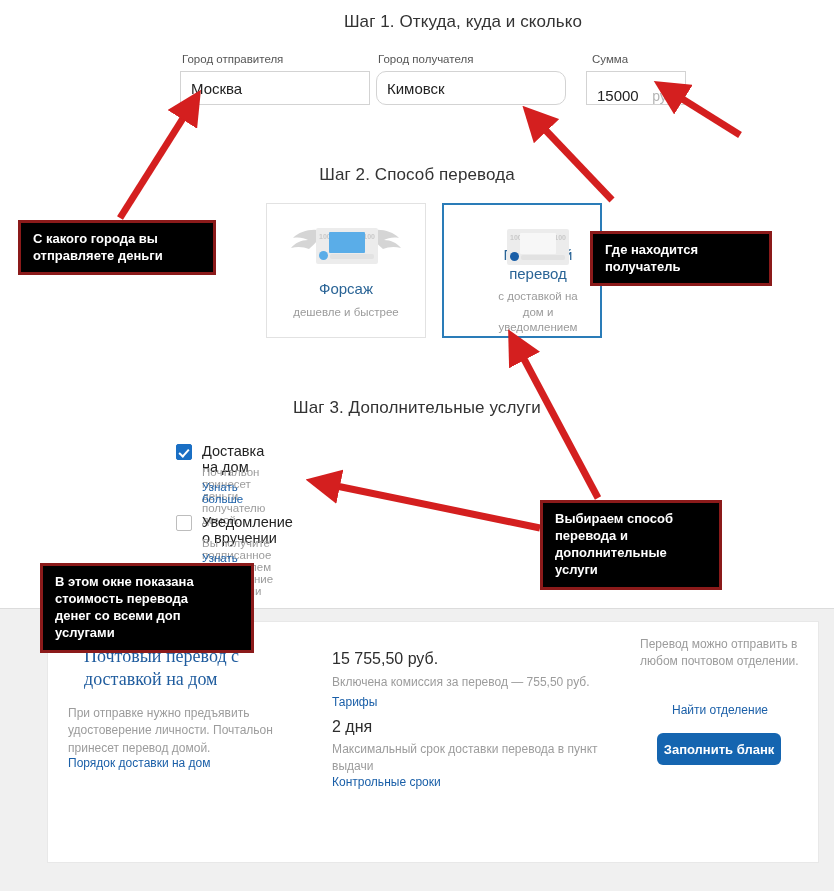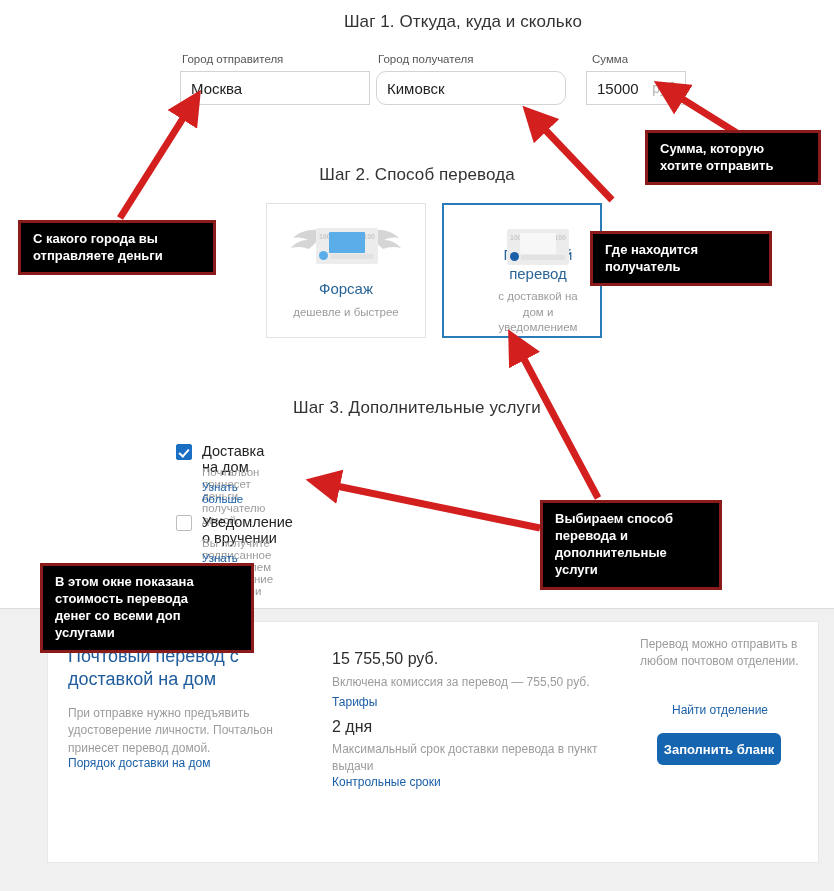--- a/index.html
+++ b/index.html
@@ -241,21 +241,21 @@
   <div class="field-box" style="left:180px; top:71px; width:190px; height:34px;">
     <span class="field-value">Москва</span>
   </div>
 
   <div class="field-label" style="left:378px; top:53px;">Город получателя</div>
   <div class="field-box" style="left:376px; top:71px; width:190px; height:34px;border-radius:10px;">
     <span class="field-value">Кимовск</span>
   </div>
 
   <div class="field-label" style="left:592px; top:53px;">Сумма</div>
-  <div class="field-box" style="left:586px; top:71px; width:100px; height:34px;">
+  <div class="field-box" style="left:586px; top:71px; width:100px; height:34px;align-items:flex-end;">
     <span class="field-value">15000</span>
     <span class="field-suffix">руб</span>
   </div>
 
   <div class="step-title" style="top:165px;">Шаг 2. Способ перевода</div>
 
   <div class="method-card" style="left:266px; top:203px; width:160px; height:135px;">
     <div class="bill-wrap">
       <svg class="wing left" width="34" height="30" viewBox="0 0 34 30" aria-hidden="true">
         <path d="M33 5 C22 2 10 5 3 12 C9 11 14 12 18 14 C11 14 5 17 1 22 C8 20 14 21 19 23 C24 19 30 12 33 5 Z" fill="#d5d5d5"></path>
@@ -301,21 +301,21 @@
   <div class="opt" style="left:0; top:0;">
     <div class="cbox off" style="left:176px; top:515px;"></div>
     <div class="opt-title" style="left:202px; top:514px;">Уведомление о вручении</div>
     <div class="opt-desc" style="left:202px; top:537px;">Вы получите подписанное получателем уведомление о вручении</div>
     <div class="link" style="left:202px; top:552px;">Узнать больше</div>
   </div>
 
   <div class="gray-band" style="top:608px; height:283px;"></div>
   <div class="summary-card" style="left:48px; top:622px; width:770px; height:240px;"></div>
 
-  <div class="sum-title" style="left:68px; top:645px;">Почтовый перевод с доставкой на дом</div>
+  <div class="sum-title" style="left:84px; top:645px;font-family:Liberation Serif, serif;">Почтовый перевод с доставкой на дом</div>
   <div class="sum-text" style="left:68px; top:705px; width:205px;">При отправке нужно предъявить удостоверение личности. Почтальон принесет перевод домой.</div>
   <div class="sum-link" style="left:68px; top:756px;">Порядок доставки на дом</div>
 
   <div class="sum-big" style="left:332px; top:650px;">15 755,50 руб.</div>
   <div class="sum-text" style="left:332px; top:674px; width:300px;">Включена комиссия за перевод — 755,50  руб.</div>
   <div class="sum-link" style="left:332px; top:695px;">Тарифы</div>
 
   <div class="sum-big" style="left:332px; top:718px;">2 дня</div>
   <div class="sum-text" style="left:332px; top:741px; width:280px;">Максимальный срок доставки перевода в пункт выдачи</div>
   <div class="sum-link" style="left:332px; top:775px;">Контрольные сроки</div>
@@ -337,22 +337,20 @@
 
     <line x1="612" y1="200" x2="534" y2="118" stroke="#d41f1f" stroke-width="7" marker-end="url(#ah)"></line>
 
     <line x1="598" y1="498" x2="516" y2="344" stroke="#d41f1f" stroke-width="7" marker-end="url(#ah)"></line>
 
     <line x1="540" y1="528" x2="322" y2="483" stroke="#d41f1f" stroke-width="7" marker-end="url(#ah)"></line>
   </svg>
 
   <div class="callout" style="left:18px; top:220px; width:198px;">С какого города вы
 отправляете деньги</div>
-  <div class="callout" style="left:645px; top:130px; width:176px;">Сумма, которую
-хотите отправить</div>
   <div class="callout" style="left:590px; top:231px; width:182px;">Где находится
 получатель</div>
   <div class="callout" style="left:540px; top:500px; width:182px;">Выбираем способ
 перевода и
 дополнительные
 услуги</div>
   <div class="callout" style="left:40px; top:563px; width:214px;">В этом окне показана
 стоимость перевода
 денег со всеми доп
 услугами</div>

